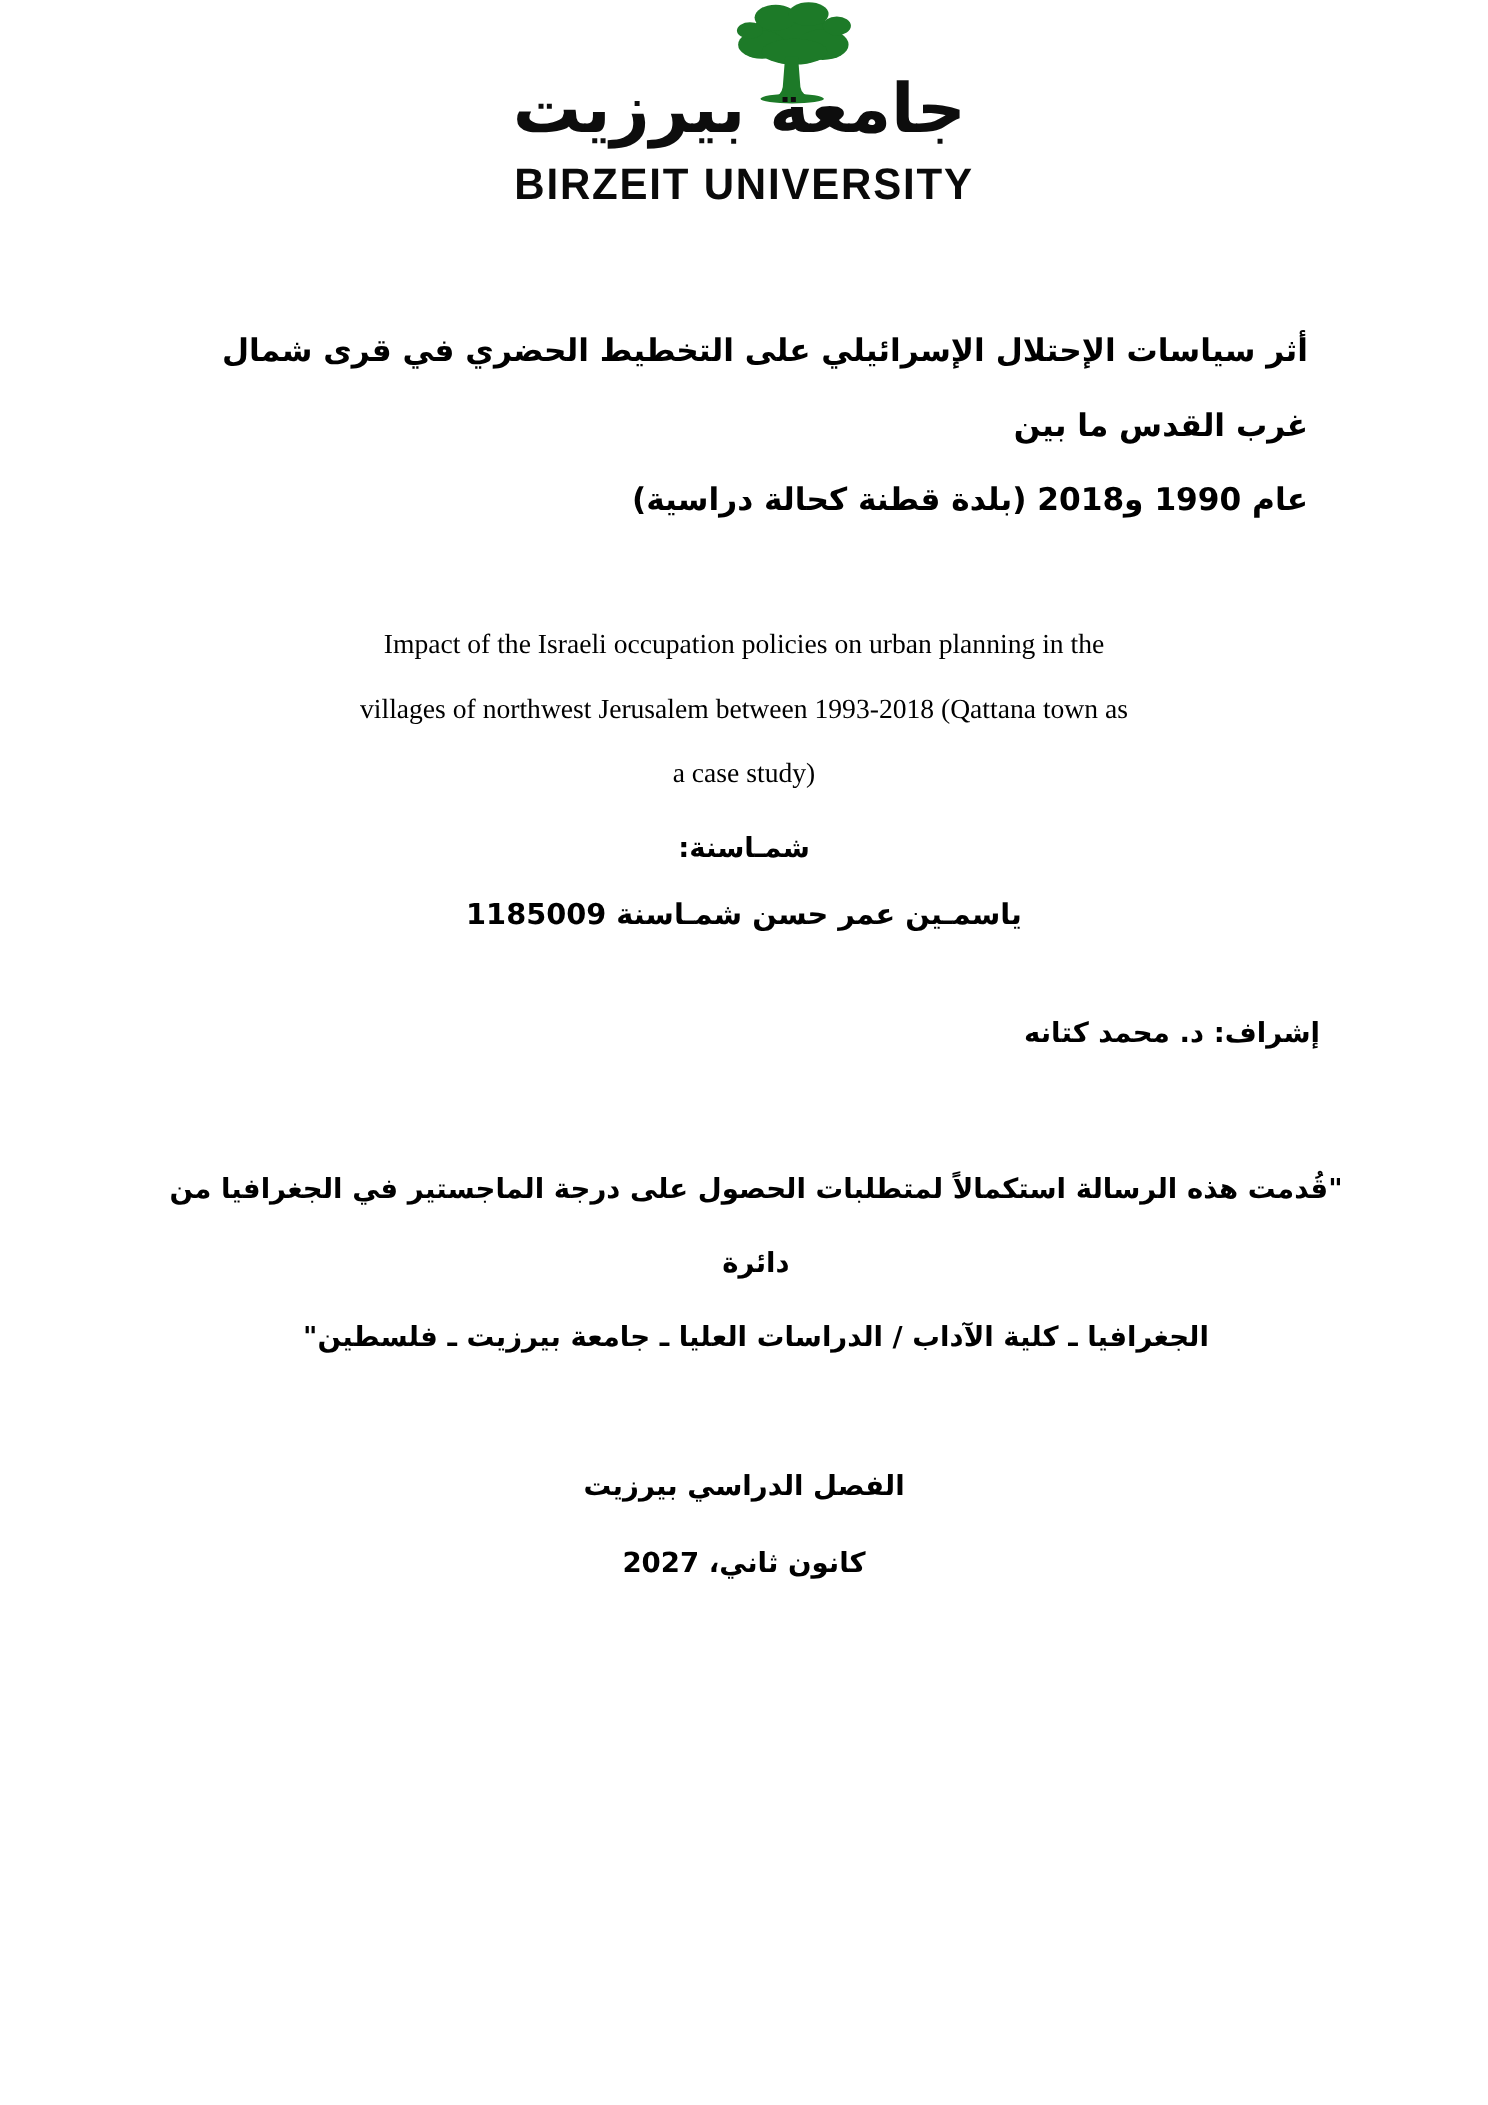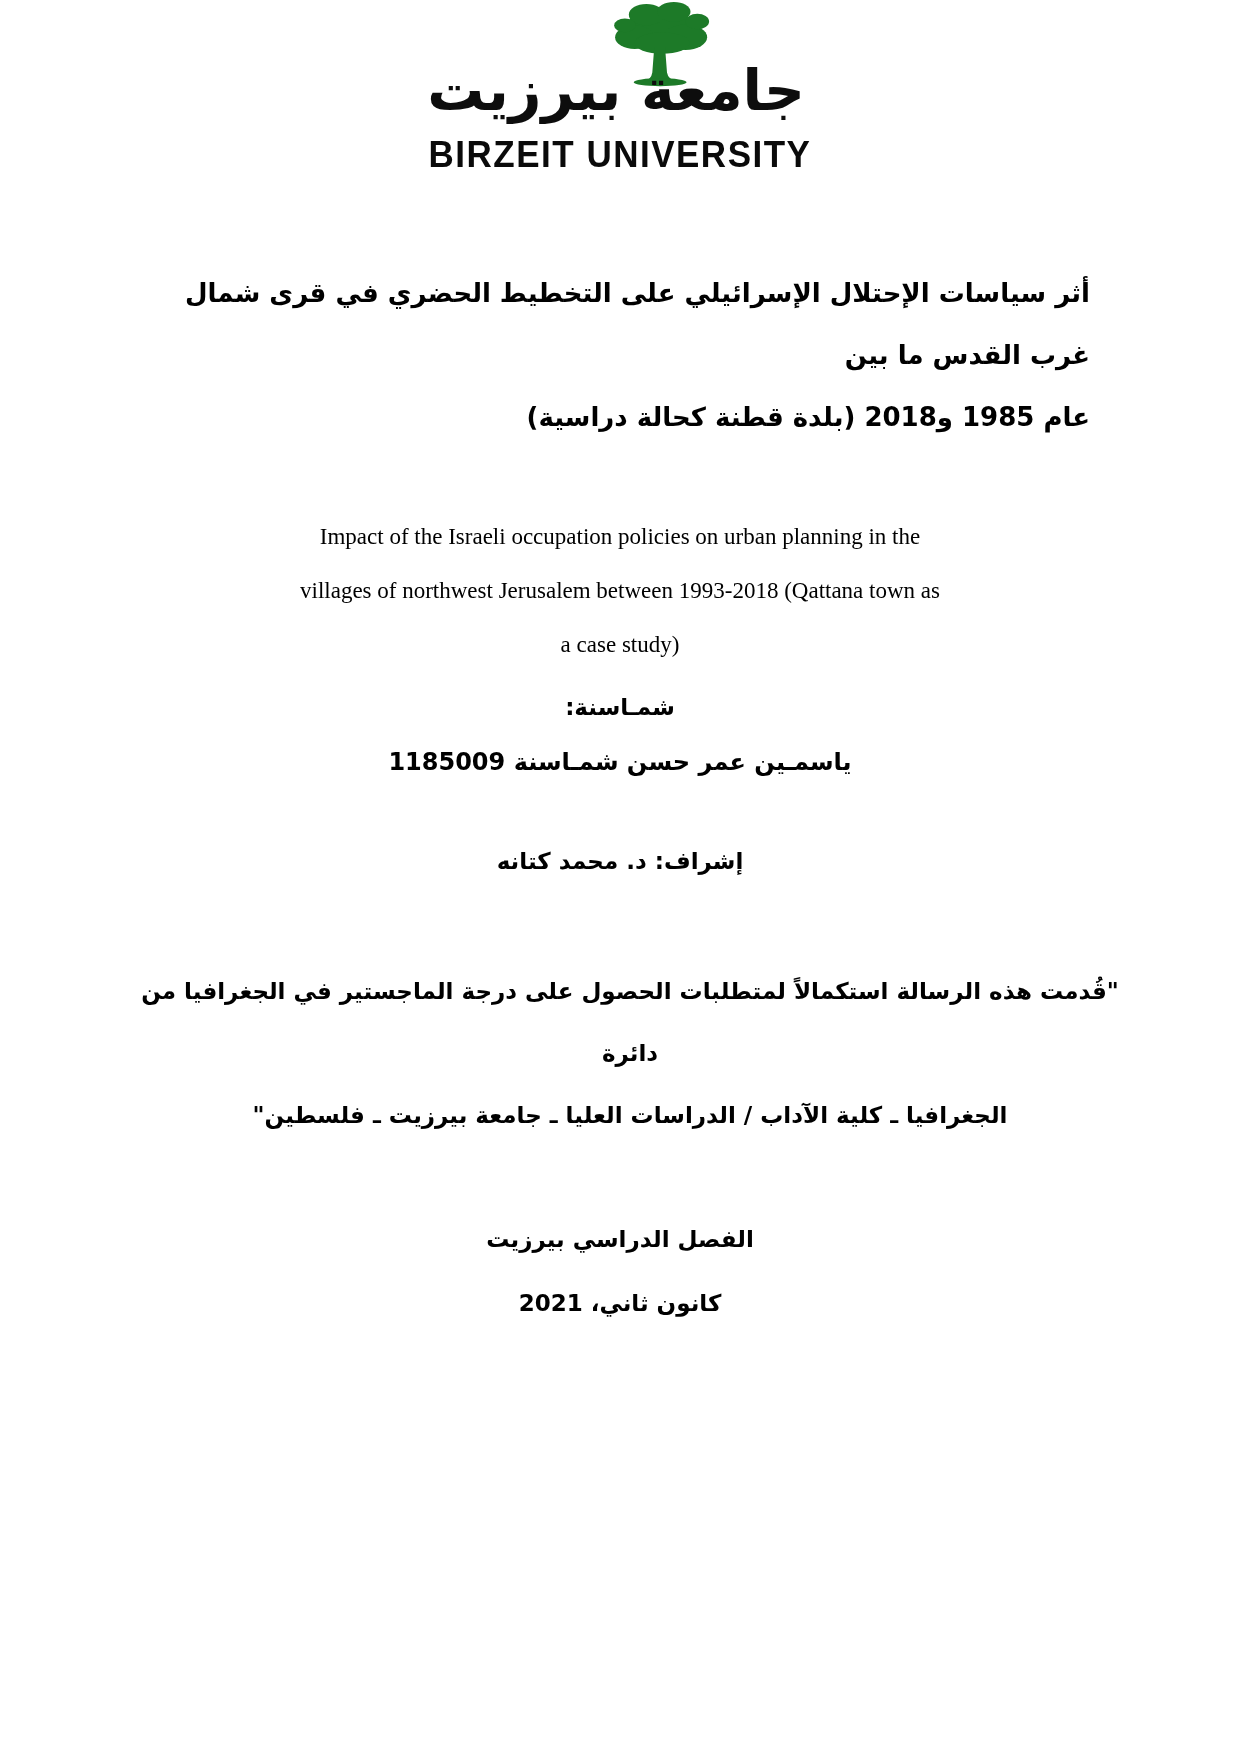--- a/index.html
+++ b/index.html
@@ -66,21 +66,21 @@
   .en-title {
     font-family: "Liberation Serif", "DejaVu Serif", serif;
     font-weight: normal;
     font-size: 23px;
     line-height: 54px;
     margin-top: 62px;
   }
 
   .prepared-label { font-size: 23px; margin-top: 22px; }
   .author-name    { font-size: 24px; margin-top: 28px; }
-  .supervisor     { font-size: 23px; margin-top: 72px; }
+  .supervisor     { font-size: 23px; margin-top: 72px; text-align: right; }
 
   .statement {
     font-size: 23px;
     line-height: 62px;
     margin-top: 86px;
     width: 980px;
     margin-left: auto;
     margin-right: auto;
   }
 
@@ -110,36 +110,36 @@
         </g>
 
         <text x="196" y="112" text-anchor="middle" font-family="DejaVu Sans, sans-serif" font-weight="bold" font-size="58" fill="#0d0d0d" direction="rtl">جامعة بيرزيت</text>
       </svg>
       <div class="wordmark">BIRZEIT UNIVERSITY</div>
     </div>
 
 
     <div class="ar ar-title" lang="ar" dir="rtl">
       <div>أثر سياسات الإحتلال الإسرائيلي على التخطيط الحضري في قرى شمال غرب القدس ما بين</div>
-      <div>عام 1985 و2018 (بلدة قطنة كحالة دراسية)</div>
+      <div>عام 1990 و2018 (بلدة قطنة كحالة دراسية)</div>
     </div>
 
     <div class="en-title" lang="en">
       <div>Impact of the Israeli occupation policies on urban planning in the</div>
       <div>villages of northwest Jerusalem between 1993-2018 (Qattana town as</div>
       <div>a case study)</div>
     </div>
 
     <div class="ar prepared-label" lang="ar" dir="rtl">شمـاسنة:</div>
     <div class="ar author-name" lang="ar" dir="rtl">ياسمـين عمر حسن شمـاسنة 1185009</div>
 
     <div class="ar supervisor" lang="ar" dir="rtl">إشراف: د. محمد كتانه</div>
 
     <div class="ar statement" lang="ar" dir="rtl">
       <div>"قُدمت  هذه الرسالة استكمالاً لمتطلبات الحصول على درجة الماجستير في الجغرافيا من دائرة</div>
       <div>الجغرافيا ـ كلية الآداب / الدراسات العليا ـ جامعة بيرزيت ـ فلسطين"</div>
     </div>
 
     <div class="ar semester" lang="ar" dir="rtl">الفصل الدراسي بيرزيت</div>
-    <div class="ar date-line" lang="ar" dir="rtl">كانون ثاني، 2021</div>
+    <div class="ar date-line" lang="ar" dir="rtl">كانون ثاني، 2027</div>
 
   </div>
 </div>
 
 </body></html>

